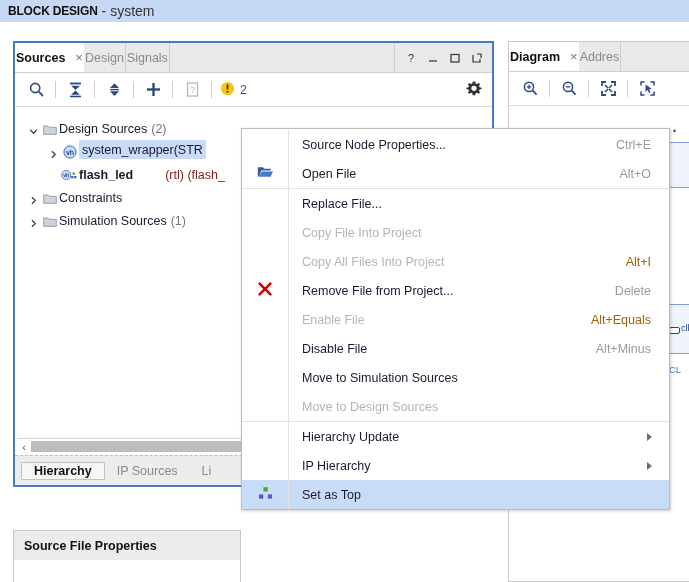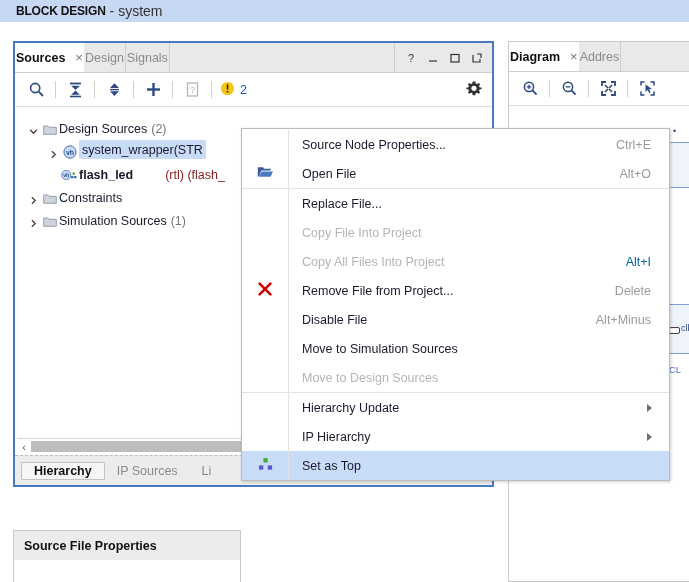--- a/index.html
+++ b/index.html
@@ -19,21 +19,21 @@
   }
 
   
   #bd-banner {
     position: absolute;
     left: 0; top: 0;
     width: 689px; height: 22px;
     background: #c7d8f5;
     display: flex;
     align-items: center;
-    padding-left: 16px;
+    padding-left: 8px;
     box-sizing: border-box;
   }
   #bd-banner .bd-strong {
     font-weight: bold;
     font-size: 12px;
     letter-spacing: -0.2px;
     color: #111;
   }
   #bd-banner .bd-sub {
     font-size: 14px;
@@ -315,21 +315,21 @@
   }
   .mi-arrow {
     position: absolute;
     right: 17px;
     width: 0; height: 0;
     border-left: 5px solid #6f6f6f;
     border-top: 4px solid transparent;
     border-bottom: 4px solid transparent;
   }
   .mi.disabled .mi-label { color: #b5b5b5; }
-  .mi.disabled .mi-accel { color: #0369a1; }
+  .mi.disabled .mi-accel { color: #a16207; }
   .mi-sep-full { height: 1px; background: #e2e2e2; }
 </style>
 </head>
 <body>
 
 <div id="bd-banner">
   <span class="bd-strong">BLOCK DESIGN</span>
   <span class="bd-sub">- system</span>
 </div>
 
@@ -641,20 +641,25 @@
         <svg width="16" height="16" viewBox="0 0 16 16">
           <line x1="2.6" y1="2.6" x2="13.4" y2="13.4" stroke="#d40000" stroke-width="2.6" stroke-linecap="round"></line>
           <line x1="13.4" y1="2.6" x2="2.6" y2="13.4" stroke="#d40000" stroke-width="2.6" stroke-linecap="round"></line>
         </svg>
       </span>
     </span>
     <span class="mi-label">Remove File from Project...</span>
     <span class="mi-accel">Delete</span>
   </div>
 
+  <div class="mi disabled">
+    <span class="mi-gutter"></span>
+    <span class="mi-label">Enable File</span>
+    <span class="mi-accel">Alt+Equals</span>
+  </div>
 
   <div class="mi">
     <span class="mi-gutter"></span>
     <span class="mi-label">Disable File</span>
     <span class="mi-accel">Alt+Minus</span>
   </div>
 
   <div class="mi">
     <span class="mi-gutter"></span>
     <span class="mi-label">Move to Simulation Sources</span>

